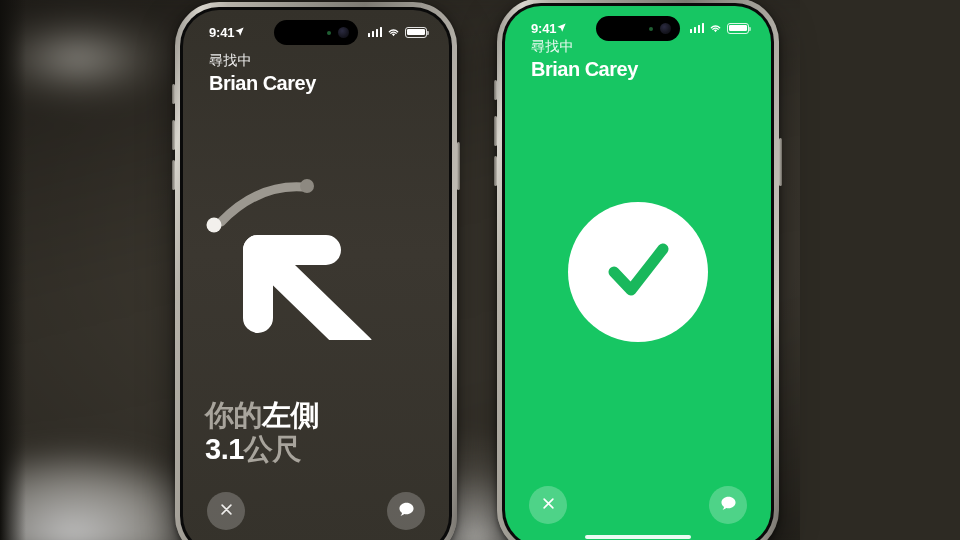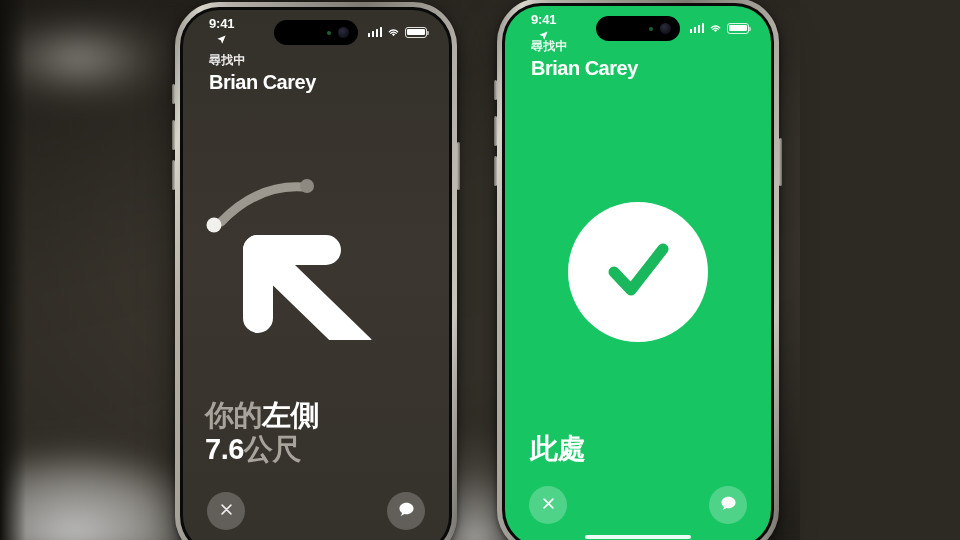--- a/index.html
+++ b/index.html
@@ -107,21 +107,20 @@
     align-items: center;
     justify-content: space-between;
     padding: 4px 22px 0 26px;
     box-sizing: border-box;
     color: #fff;
     z-index: 5;
   }
   .sb-left {
     display: flex;
     align-items: center;
-    flex-direction: column;
   }
   .sb-time {
     font-size: 13px;
     font-weight: bold;
     letter-spacing: -0.2px;
   }
   .sb-right {
     display: flex;
     align-items: center;
     gap: 5px;
@@ -186,22 +185,22 @@
 
   
   .header {
     position: absolute;
     top: 42px;
     left: 26px;
     right: 20px;
     z-index: 4;
   }
   .hdr-status {
-    font-size: 12px;
-    font-weight: bold;
+    font-size: 14px;
+    font-weight: normal;
     color: rgba(255,255,255,0.92);
     letter-spacing: 0.3px;
     margin-bottom: 2px;
   }
   .hdr-name {
     font-size: 20px;
     font-weight: bold;
     color: #fff;
     letter-spacing: -0.5px;
   }
@@ -376,21 +375,21 @@
 
             <g fill="none" stroke="#ffffff" stroke-width="30" stroke-linecap="round" stroke-linejoin="round">
               <path d="M75 158 L75 90 L143 90"></path>
               <path d="M75 90 L176 188"></path>
             </g>
           </svg>
         </div>
 
         <div class="dist-block">
           <div class="dist-dir"><span>你的</span><span class="em">左側</span></div>
-          <div class="dist-val"><span>7.6</span><span class="unit">公尺</span></div>
+          <div class="dist-val"><span>3.1</span><span class="unit">公尺</span></div>
         </div>
 
         <div class="actions">
           <div class="act-btn act-dark">
             <span>
               <svg width="15" height="15" viewBox="0 0 24 24">
                 <path d="M5 5 L19 19 M19 5 L5 19" stroke="#efeeec" stroke-width="2.6" stroke-linecap="round"></path>
               </svg>
             </span>
           </div>
@@ -458,21 +457,20 @@
         <div class="check-wrap">
           <div class="check-circle">
             <span>
               <svg width="92" height="92" viewBox="0 0 92 92">
                 <path d="M22 48 L39 66 L71 25" stroke="#19b85c" stroke-width="11" fill="none" stroke-linecap="round" stroke-linejoin="round"></path>
               </svg>
             </span>
           </div>
         </div>
 
-        <div class="here-label">此處</div>
 
         <div class="actions">
           <div class="act-btn act-green">
             <span>
               <svg width="15" height="15" viewBox="0 0 24 24">
                 <path d="M5 5 L19 19 M19 5 L5 19" stroke="#ffffff" stroke-width="2.6" stroke-linecap="round"></path>
               </svg>
             </span>
           </div>
           <div class="act-btn act-green">

